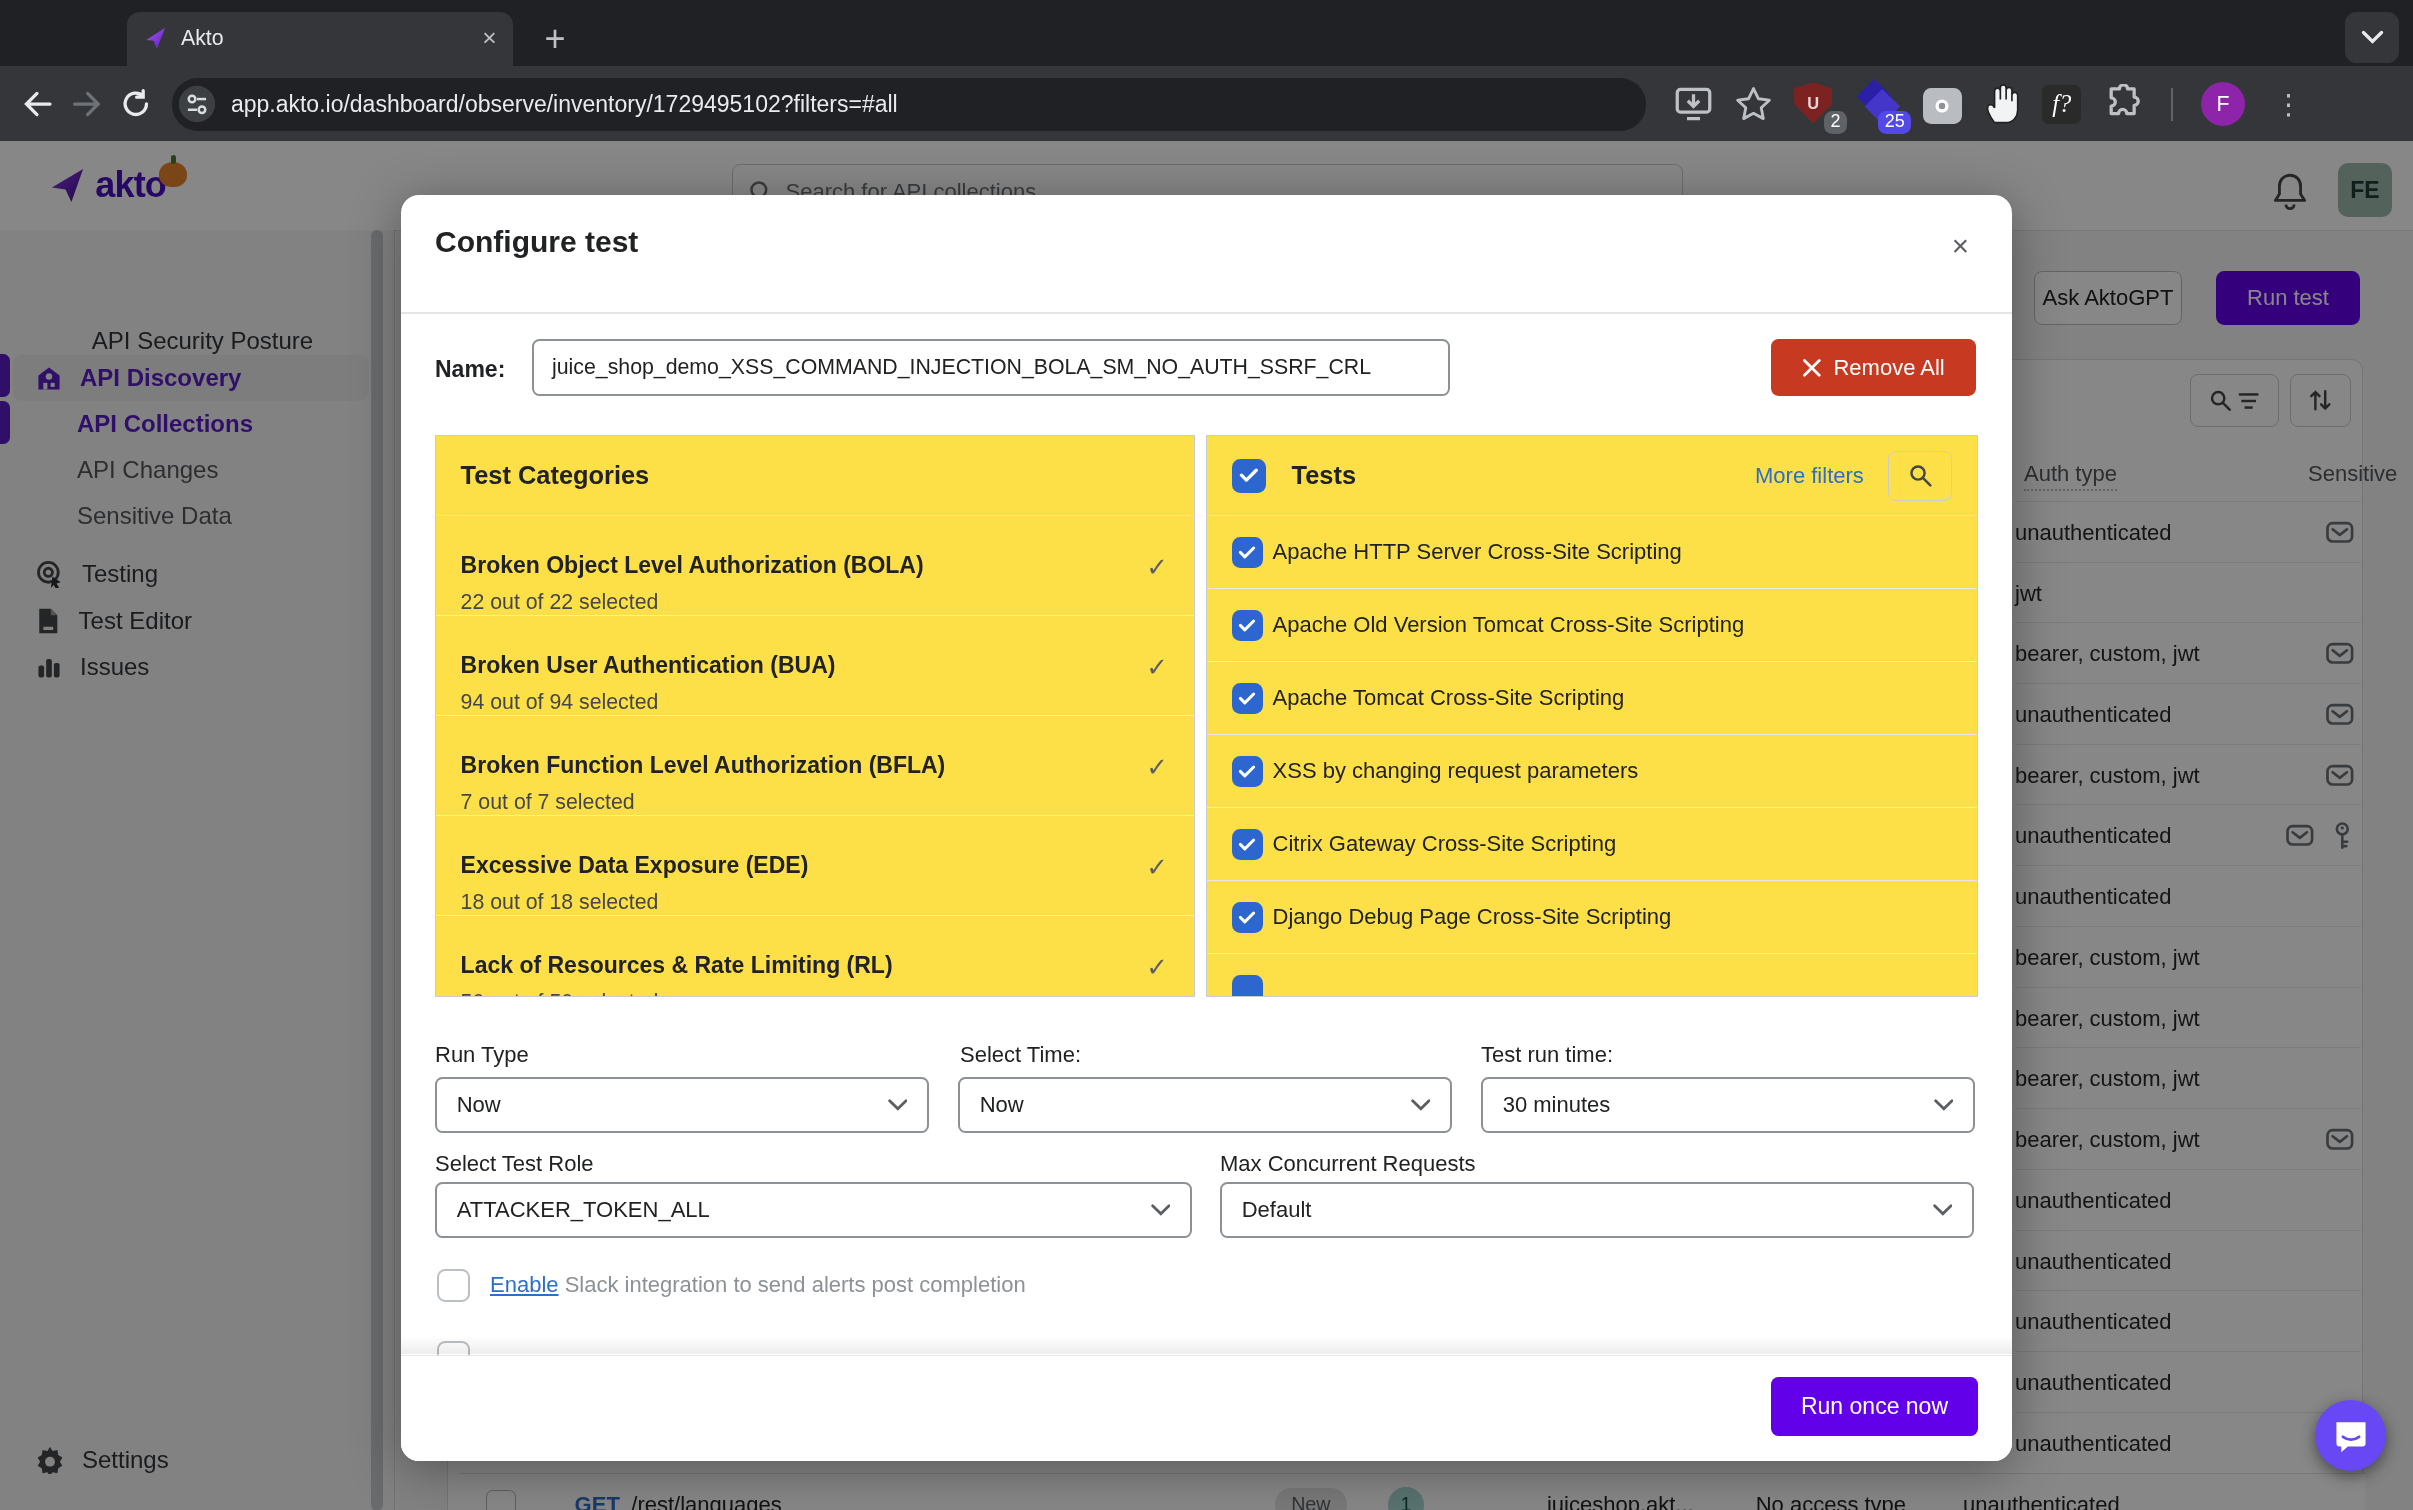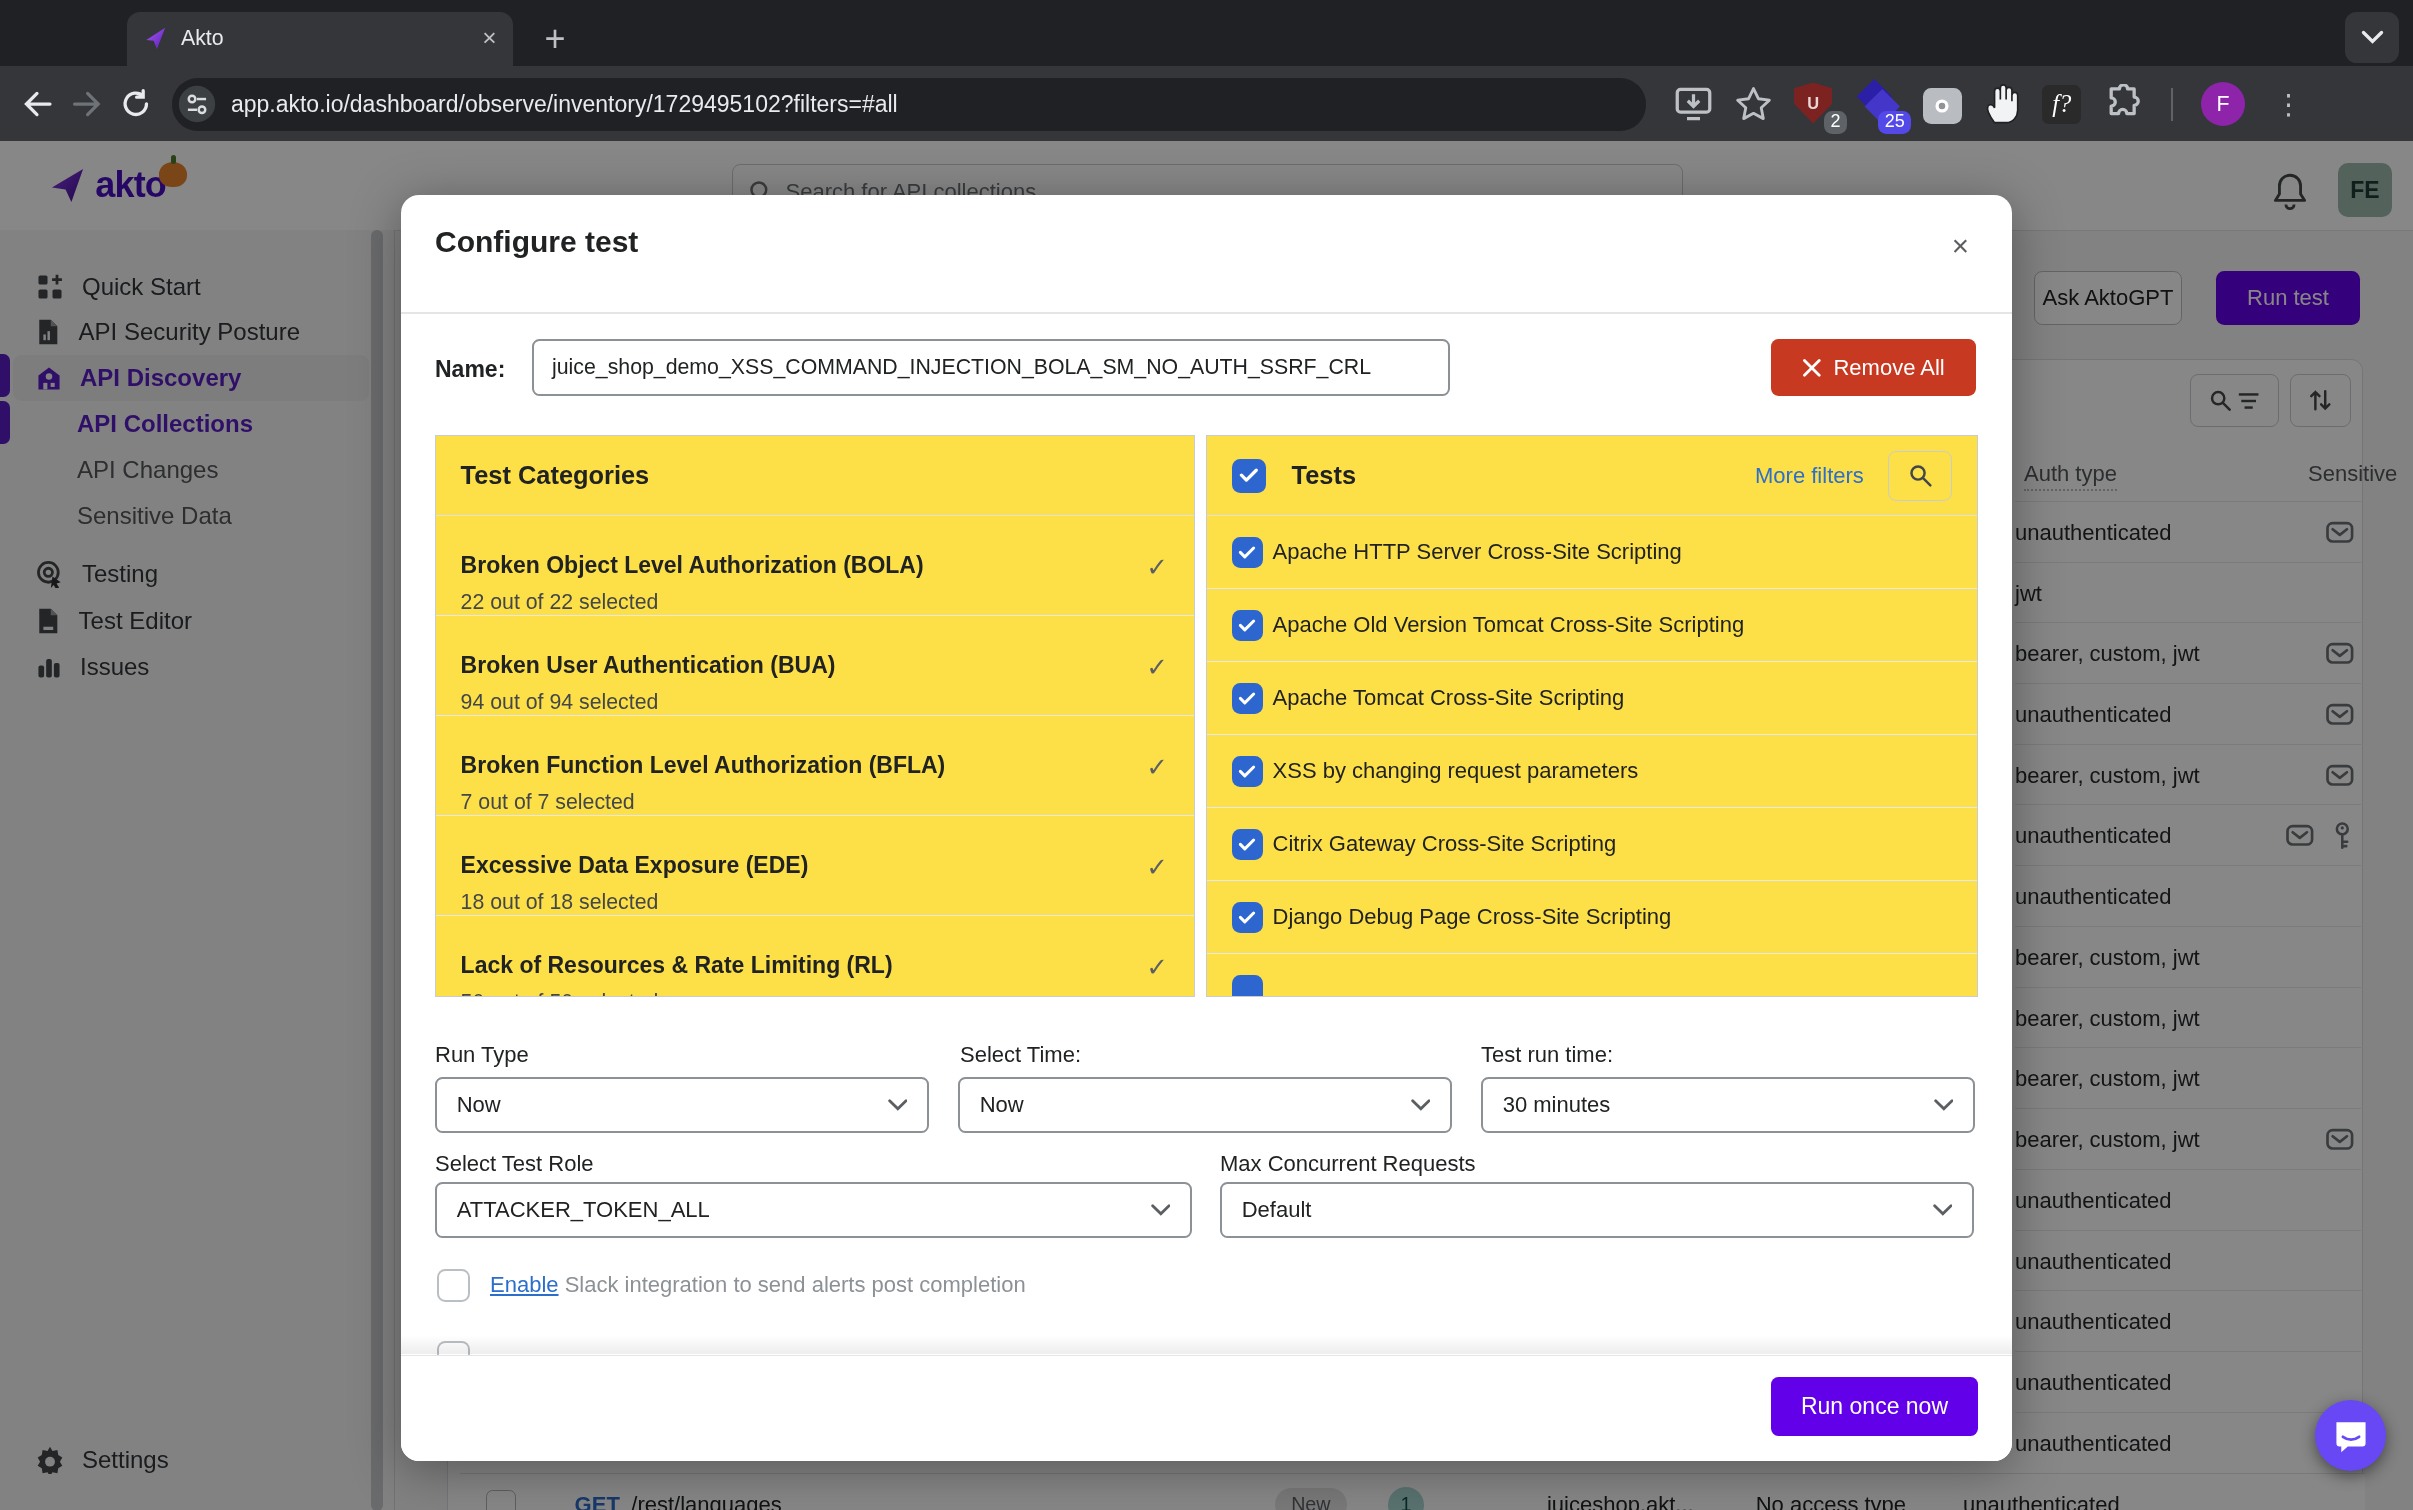--- a/index.html
+++ b/index.html
@@ -257,30 +257,21 @@
   <div class="abs avatarfe">
     <span>FE</span>
   </div>
 
   <div class="abs sidebar">
     <div class="side-scroll"></div>
   </div>
   <div class="sidebar-bar abs" style="top:354px;height:43px;"></div>
   <div class="sidebar-bar abs" style="top:401px;height:43px;"></div>
 
-  <div class="abs side-item" style="top:264px;">
-    <svg width="28" height="28" viewBox="0 0 34 34">
-      <rect x="3" y="3" width="11" height="11" rx="2" fill="#44474a"></rect>
-      <rect x="3" y="20" width="11" height="11" rx="2" fill="#44474a"></rect>
-      <rect x="20" y="20" width="11" height="11" rx="2" fill="#44474a"></rect>
-      <path d="M25.5 2 v12 M19.5 8 h12" stroke="#44474a" stroke-width="3.4"></path>
-    </svg>
-    <span>Quick Start</span>
-  </div>
-  <div class="abs side-item" style="top:309px;">
+  <div class="abs side-item" style="top:309px;flex-direction:column;">
     <svg width="24.6" height="28" viewBox="0 0 30 34">
       <path d="M4 2 h14 l8 8 v22 H4 Z" fill="#44474a"></path>
         <path d="M18 2 l8 8 h-8 Z" fill="#9a9da1"></path>
       <rect x="9" y="20" width="3" height="7" fill="#f6f6f7"></rect>
         <rect x="14" y="16" width="3" height="11" fill="#f6f6f7"></rect>
     </svg>
     <span>API Security Posture</span>
   </div>
   <div class="abs side-item active" style="top:355px;">
     <svg width="26" height="26" viewBox="0 0 32 32">

